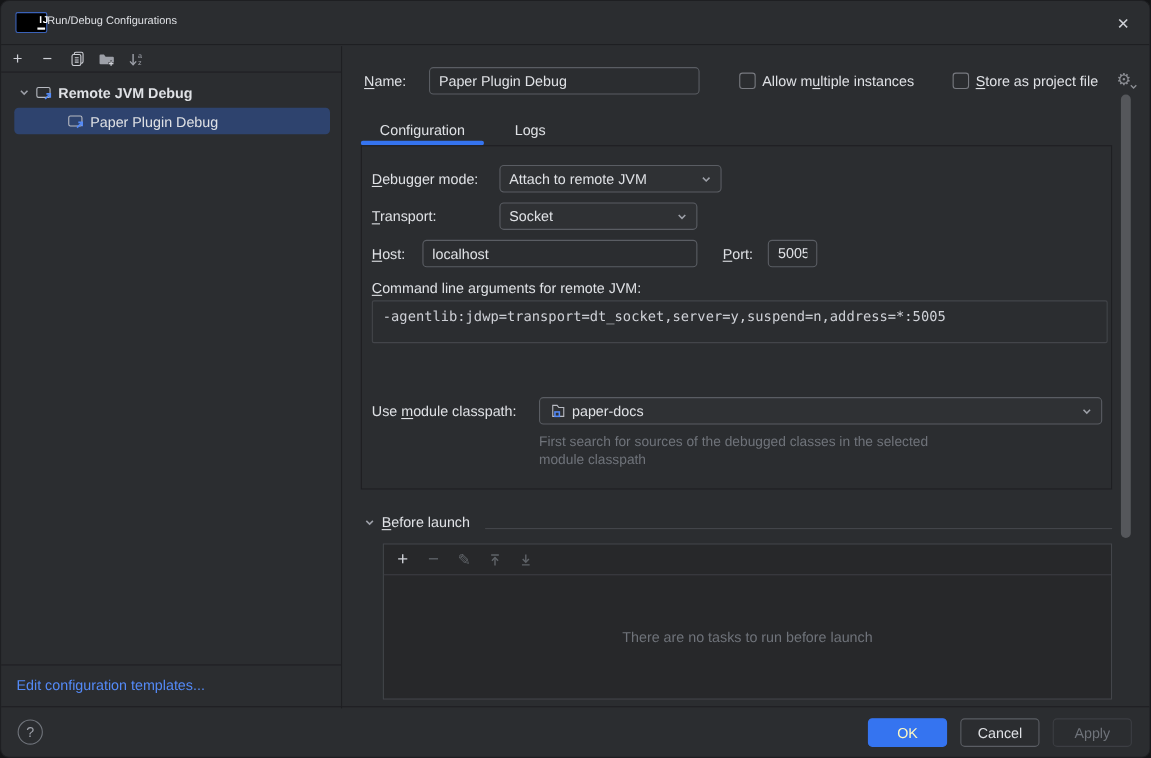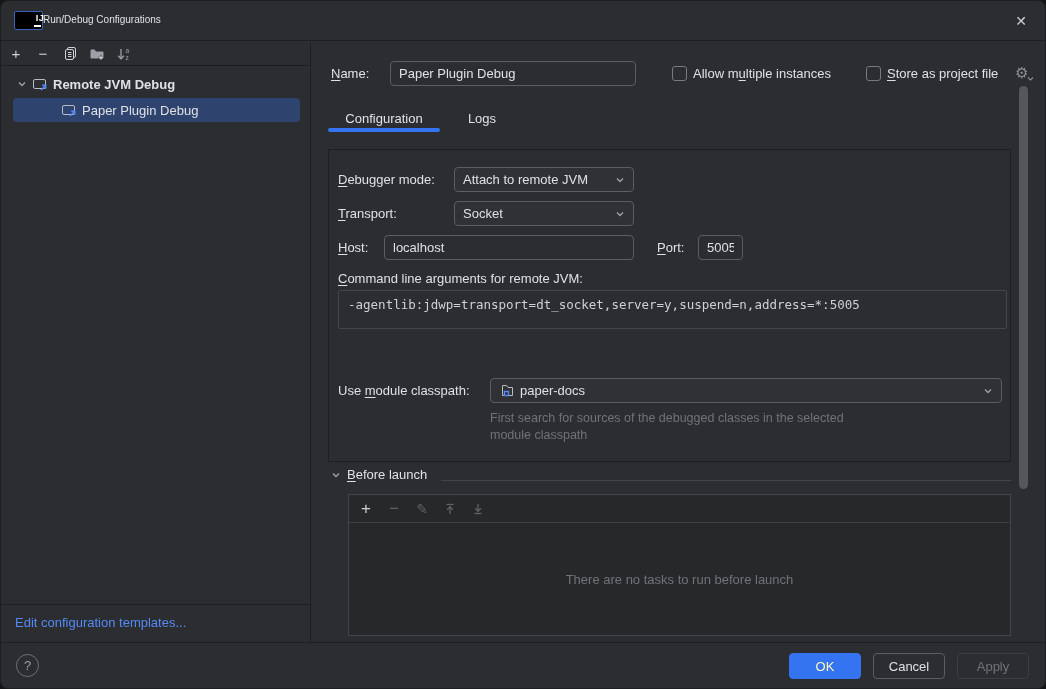--- a/index.html
+++ b/index.html
@@ -34,21 +34,21 @@
   .mn { text-decoration:underline; text-underline-offset:2px; }
   .txt-input { background:transparent; border:1px solid #5a5d63; border-radius:4px; color:#dfe1e5; font-family:"Liberation Sans",sans-serif; font-size:13px; padding:0 8px; outline:none; }
   .checkbox { position:absolute; width:15px; height:15px; border:1px solid #787a80; border-radius:3px; background:transparent; cursor:pointer; }
   .cb-label { position:absolute; white-space:nowrap; cursor:default; }
   .gear { position:absolute; color:#8c8e94; font-size:15px; cursor:pointer; line-height:15px; }
   .gear .mini-chev { position:absolute; right:-6px; bottom:-2px; }
 
   .tab { position:absolute; top:63px; height:28px; display:flex; align-items:center; justify-content:center; cursor:pointer; color:#dfe1e5; }
   .tab-underline { position:absolute; top:87px; left:16px; width:112px; height:4px; background:#3574f0; border-radius:3px; }
 
-  .config-panel { position:absolute; left:16px; top:108px; width:683px; height:313px; border:1px solid #1e1f22; }
+  .config-panel { position:absolute; left:16px; top:91px; width:683px; height:313px; border:1px solid #1e1f22; }
   .combo { position:absolute; background:#2f3134; border:1px solid #5a5d63; border-radius:4px; display:flex; align-items:center; padding:0 8px; cursor:pointer; color:#dfe1e5; }
   .combo .chev { margin-left:auto; display:flex; color:#9da0a8; }
   .args-box { position:absolute; left:9px; top:140px; width:669px; height:39px; border:1px solid #43454a; border-radius:2px; background:#2b2d30; padding:6px 9px; font-family:"DejaVu Sans Mono", monospace; font-size:12.5px; color:#ced0d6; white-space:nowrap; overflow:hidden; }
   .hint { position:absolute; color:#6f737a; font-size:12.5px; line-height:17px; }
   .jdk-link { position:absolute; right:7px; top:121px; color:#eab308; display:flex; align-items:center; gap:4px; cursor:pointer;margin-top:22px; }
 
   .bl-header { position:absolute; left:19px; top:426px; display:flex; align-items:center; gap:6px; }
   .bl-line { position:absolute; left:129px; top:439px; width:570px; height:1px; background:#43454a; }
   .tasks-panel { position:absolute; left:36px; top:453px; width:663px; height:142px; border:1px solid #43454a; background:#27282a; }
   .tasks-toolbar { height:28px; border-bottom:1px solid #3c3e42; display:flex; align-items:center; padding-left:9px; gap:12px; }
@@ -170,21 +170,21 @@
           </svg>
         </span></div>
 
     <div class="tab" style="left:16px; width:112px;">Configuration</div>
     <div class="tab" style="left:144px; width:52px;">Logs</div>
     <div class="tab-underline"></div>
 
     <div class="config-panel">
 
       <div class="fld-label" style="left:9px; top:22px;"><span class="mn">D</span><span>ebugger mode:</span></div>
-      <div class="combo" style="left:125px; top:17px; width:180px; height:25px;">
+      <div class="combo" style="left:125px; top:17px; width:202px; height:25px;">
         <span>Attach to remote JVM</span>
         <span class="chev">
             <svg width="10" height="10" viewBox="0 0 10 10">
               <polyline points="2,3.5 5,6.5 8,3.5" fill="none" stroke="#9da0a8" stroke-width="1.4"></polyline>
             </svg>
           </span>
       </div>
 
       <div class="fld-label" style="left:9px; top:56px;"><span class="mn">T</span><span>ransport:</span></div>
       <div class="combo" style="left:125px; top:51px; width:180px; height:25px;">

